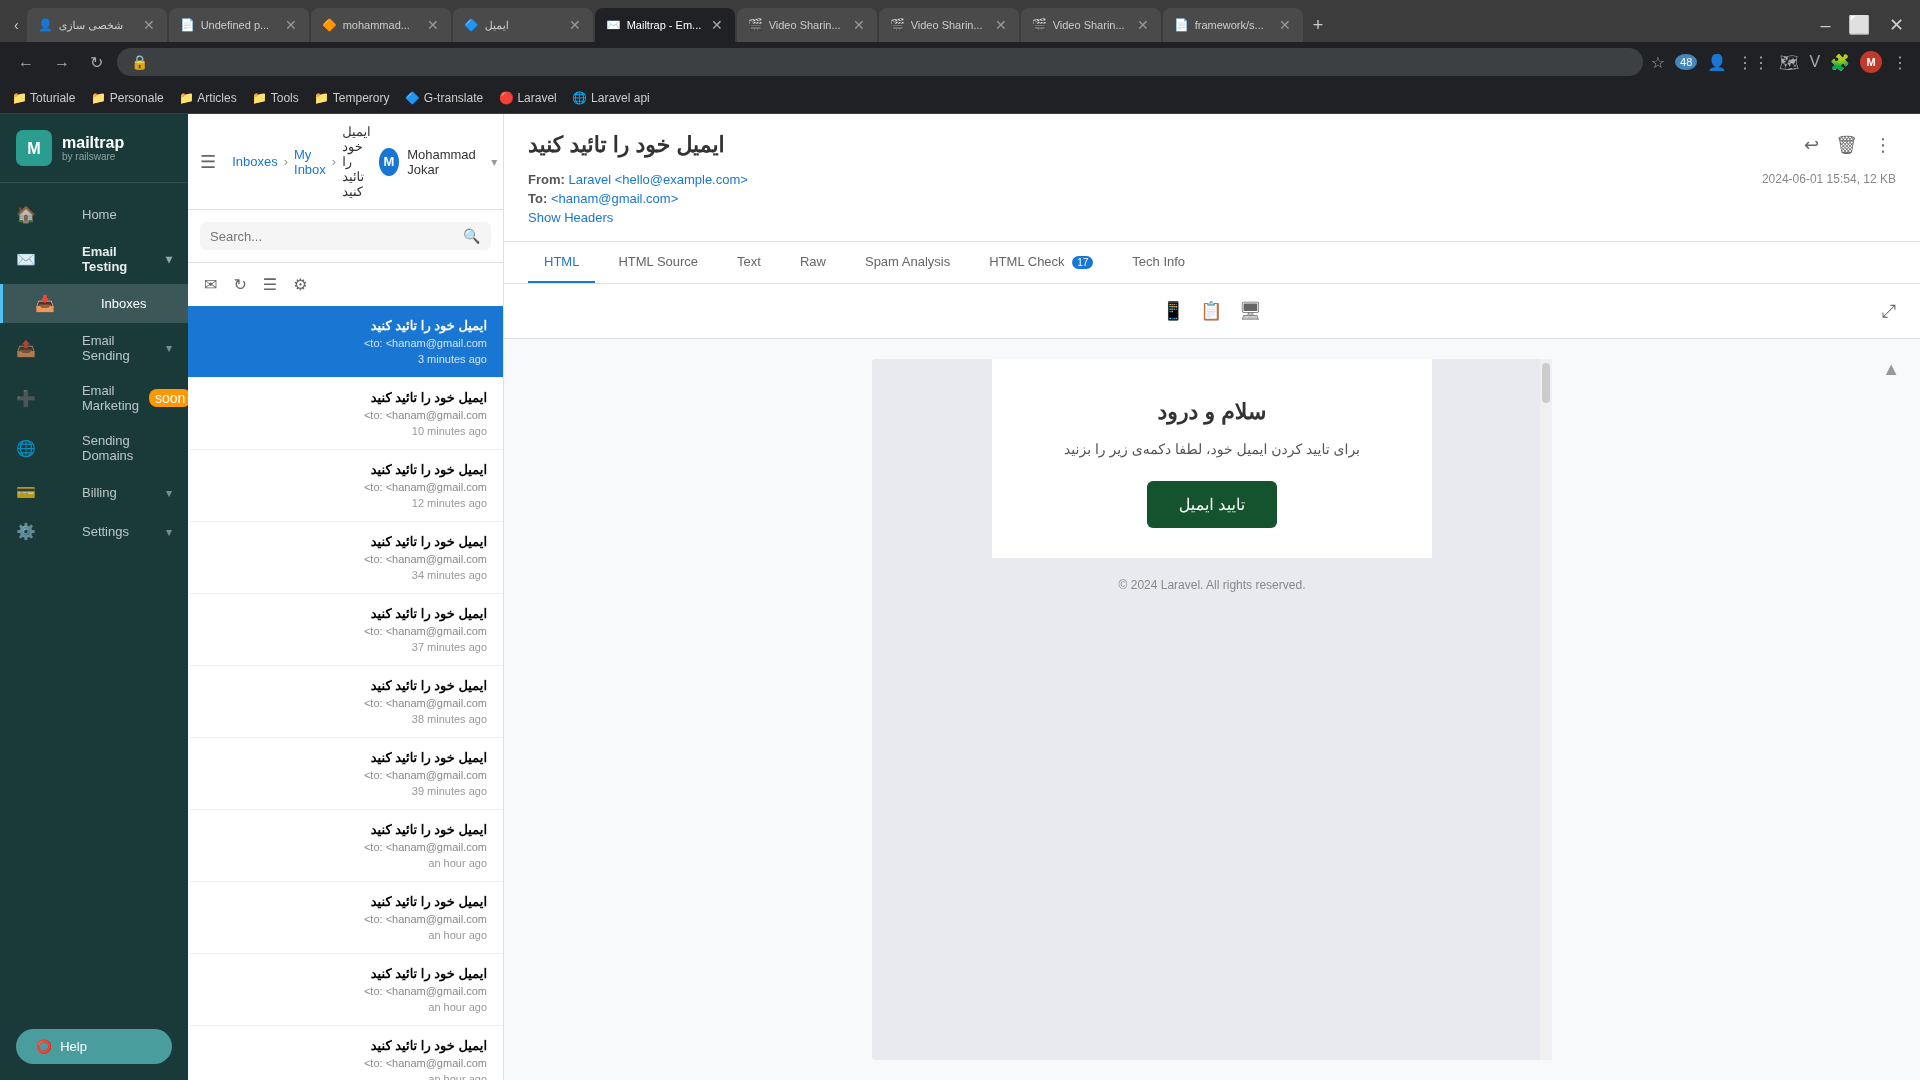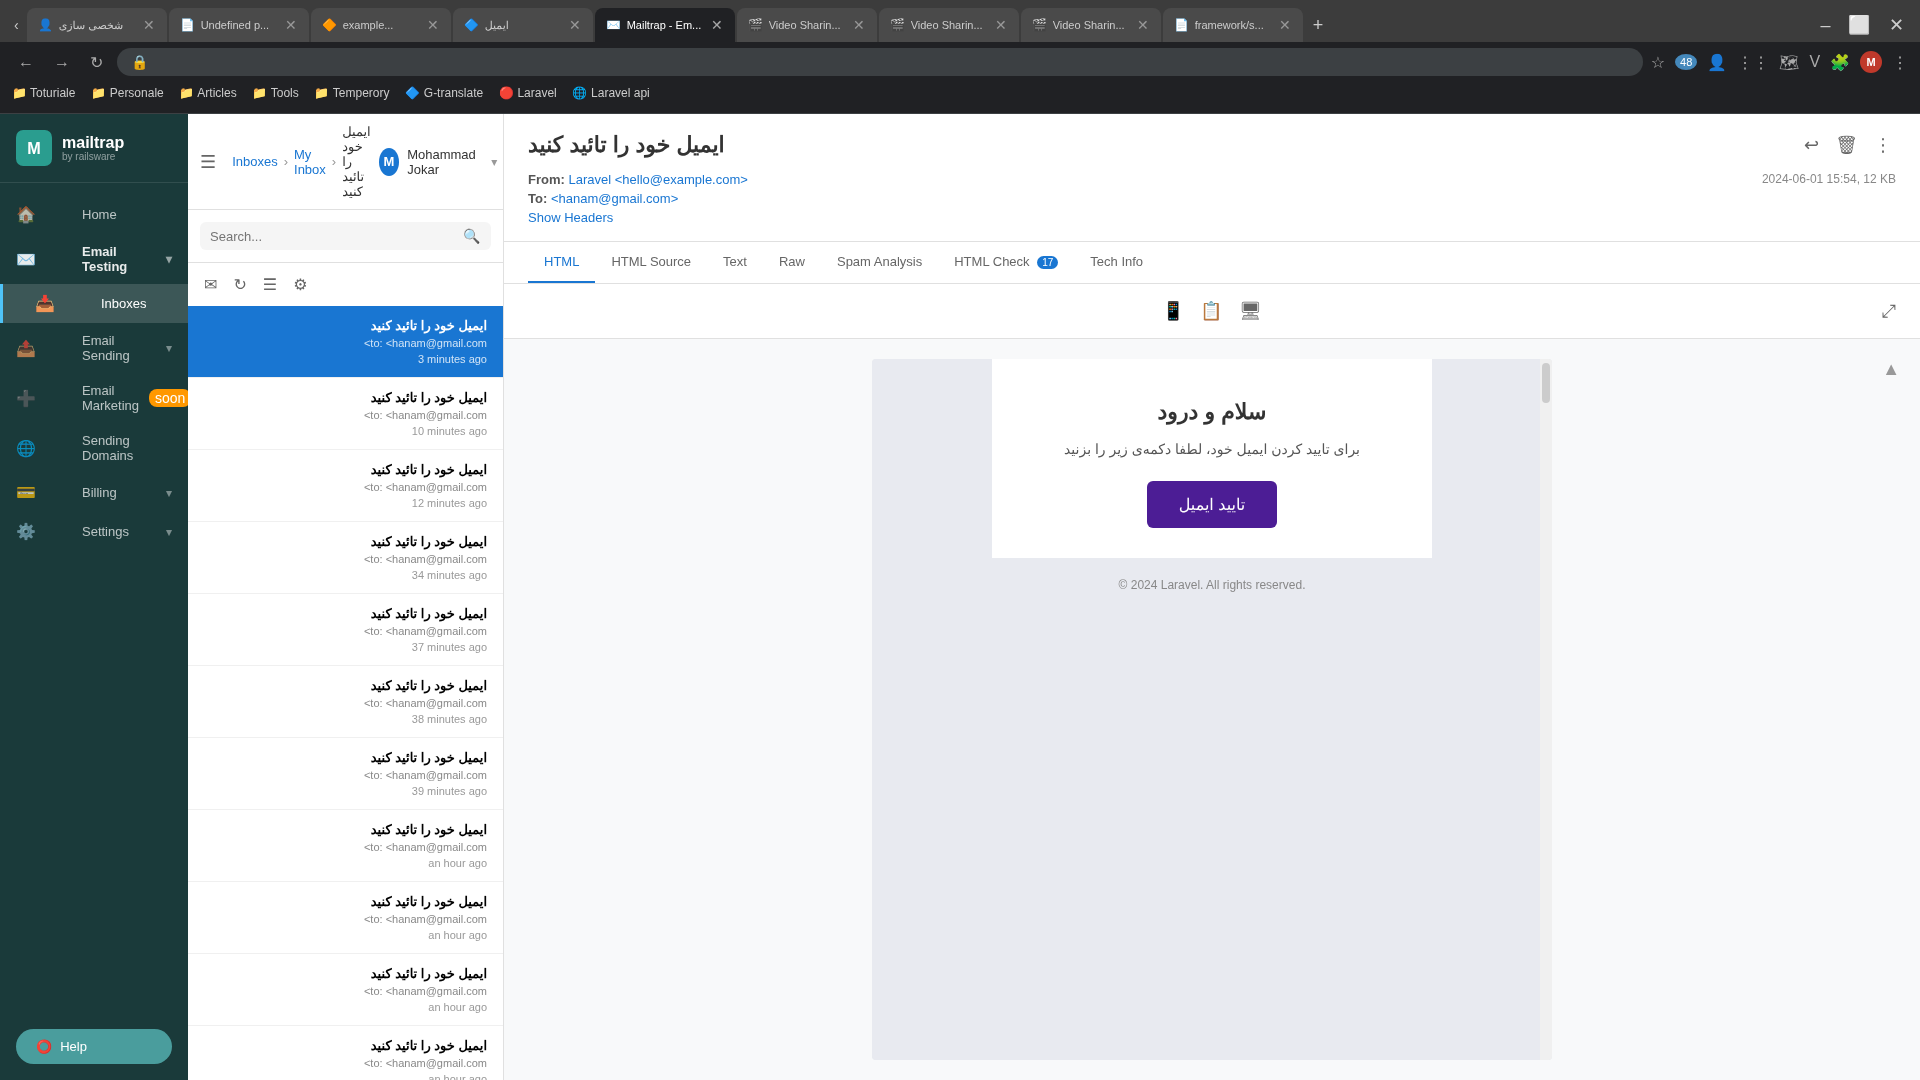--- a/index.html
+++ b/index.html
@@ -16,21 +16,21 @@
     .tab-new { color: #ccc; font-size: 18px; cursor: pointer; padding: 4px 8px; }
     .tab-arrows { color: #ccc; font-size: 14px; padding: 4px 6px; }
 
     .nav-bar { background: #202124; display: flex; align-items: center; padding: 6px 12px; gap: 8px; height: 40px; }
     .nav-btn { color: #aaa; font-size: 16px; cursor: pointer; padding: 4px 6px; border-radius: 50%; }
     .address-bar { flex: 1; background: #3c4043; border-radius: 20px; padding: 6px 14px; display: flex; align-items: center; gap: 8px; color: #e0e0e0; font-size: 13px; }
     .address-bar-url { flex: 1; font-size: 13px; color: #e0e0e0; }
     .nav-icons { display: flex; align-items: center; gap: 10px; }
     .nav-icon { color: #aaa; font-size: 16px; cursor: pointer; }
 
-    .bookmarks-bar { background: #202124; display: flex; align-items: flex-start; padding: 4px 12px; gap: 16px; height: 32px; border-bottom: 1px solid #3c4043; }
+    .bookmarks-bar { background: #202124; display: flex; align-items: center; padding: 4px 12px; gap: 16px; height: 32px; border-bottom: 1px solid #3c4043; }
     .bookmark-item { color: #ccc; font-size: 12px; cursor: pointer; display: flex; align-items: center; gap: 4px; white-space: nowrap; }
 
     
     .app-container { display: flex; flex: 1; overflow: hidden; background: #f5f5f5; }
 
     
     .sidebar { width: 188px; background: #1a3a3a; display: flex; flex-direction: column; flex-shrink: 0; }
     .sidebar-logo { padding: 16px; display: flex; align-items: center; gap: 10px; border-bottom: 1px solid rgba(255,255,255,0.1); }
     .logo-icon { width: 36px; height: 36px; }
     .logo-text { color: white; font-size: 16px; font-weight: 700; line-height: 1.1; }
@@ -78,37 +78,37 @@
     .email-subject-main { font-size: 22px; font-weight: 600; direction: rtl; color: #333; }
     .email-header-actions { display: flex; align-items: center; gap: 8px; }
     .header-action-btn { color: #666; font-size: 18px; cursor: pointer; padding: 4px; }
     .email-meta { font-size: 13px; color: #555; margin-bottom: 4px; }
     .email-meta span { color: #1976d2; cursor: pointer; }
     .show-headers { color: #1976d2; font-size: 13px; cursor: pointer; text-decoration: none; }
     .email-meta-right { text-align: right; font-size: 12px; color: #888; }
     .meta-row { display: flex; justify-content: space-between; align-items: flex-start; }
 
     
-    .email-tabs { display: flex; align-items: flex-end; gap: 0; background: white; border-bottom: 1px solid #e0e0e0; padding: 0 24px; }
+    .email-tabs { display: flex; align-items: flex-end; gap: 7px; background: white; border-bottom: 1px solid #e0e0e0; padding: 0 24px; }
     .email-tab { padding: 12px 16px; font-size: 13px; color: #666; cursor: pointer; border-bottom: 2px solid transparent; white-space: nowrap; }
     .email-tab.active { color: #1976d2; border-bottom-color: #1976d2; font-weight: 500; }
     .email-tab .badge { background: #1976d2; color: white; font-size: 10px; padding: 1px 5px; border-radius: 8px; margin-left: 4px; }
 
     
     .view-controls { display: flex; align-items: center; justify-content: space-between; padding: 12px 24px; background: white; border-bottom: 1px solid #e0e0e0; }
     .device-icons { display: flex; gap: 8px; }
     .device-icon { color: #666; font-size: 18px; cursor: pointer; padding: 4px; }
     .expand-icon { color: #666; font-size: 18px; cursor: pointer; }
 
     
     .email-content { flex: 1; overflow-y: auto; padding: 20px; display: flex; justify-content: center; position: relative; }
     .email-body { background: #e8eaf0; border-radius: 4px; width: 680px; min-height: 300px; display: flex; flex-direction: column; overflow: hidden; position: relative; }
     .email-greeting { font-size: 22px; font-weight: 600; color: #333; margin-bottom: 16px; }
     .email-body-text { font-size: 14px; color: #555; margin-bottom: 24px; direction: rtl; }
-    .email-verify-btn { background: #4c1d95; color: white; padding: 14px 32px; border-radius: 6px; font-size: 16px; cursor: pointer; display: inline-block; }
+    .email-verify-btn { background: #14532d; color: white; padding: 14px 32px; border-radius: 6px; font-size: 16px; cursor: pointer; display: inline-block; }
     .email-regards { font-size: 13px; color: #555; margin-top: 24px; direction: rtl; }
     .email-system { font-size: 13px; color: #555; direction: rtl; }
     .email-footer { text-align: center; padding: 20px; font-size: 12px; color: #888; background: #e8eaf0; }
   </style>
 </head>
 <body>
 
 <div class="browser-chrome">
 
   <div class="tab-bar">
@@ -118,21 +118,21 @@
       <span class="tab-title">شخصی سازی</span>
       <span class="tab-close">✕</span>
     </div>
     <div class="tab">
       <span class="tab-favicon">📄</span>
       <span class="tab-title">Undefined p...</span>
       <span class="tab-close">✕</span>
     </div>
     <div class="tab">
       <span class="tab-favicon">🔶</span>
-      <span class="tab-title">example...</span>
+      <span class="tab-title">mohammad...</span>
       <span class="tab-close">✕</span>
     </div>
     <div class="tab">
       <span class="tab-favicon">🔷</span>
       <span class="tab-title">ایمیل</span>
       <span class="tab-close">✕</span>
     </div>
     <div class="tab active">
       <span class="tab-favicon">✉️</span>
       <span class="tab-title">Mailtrap - Em...</span>

